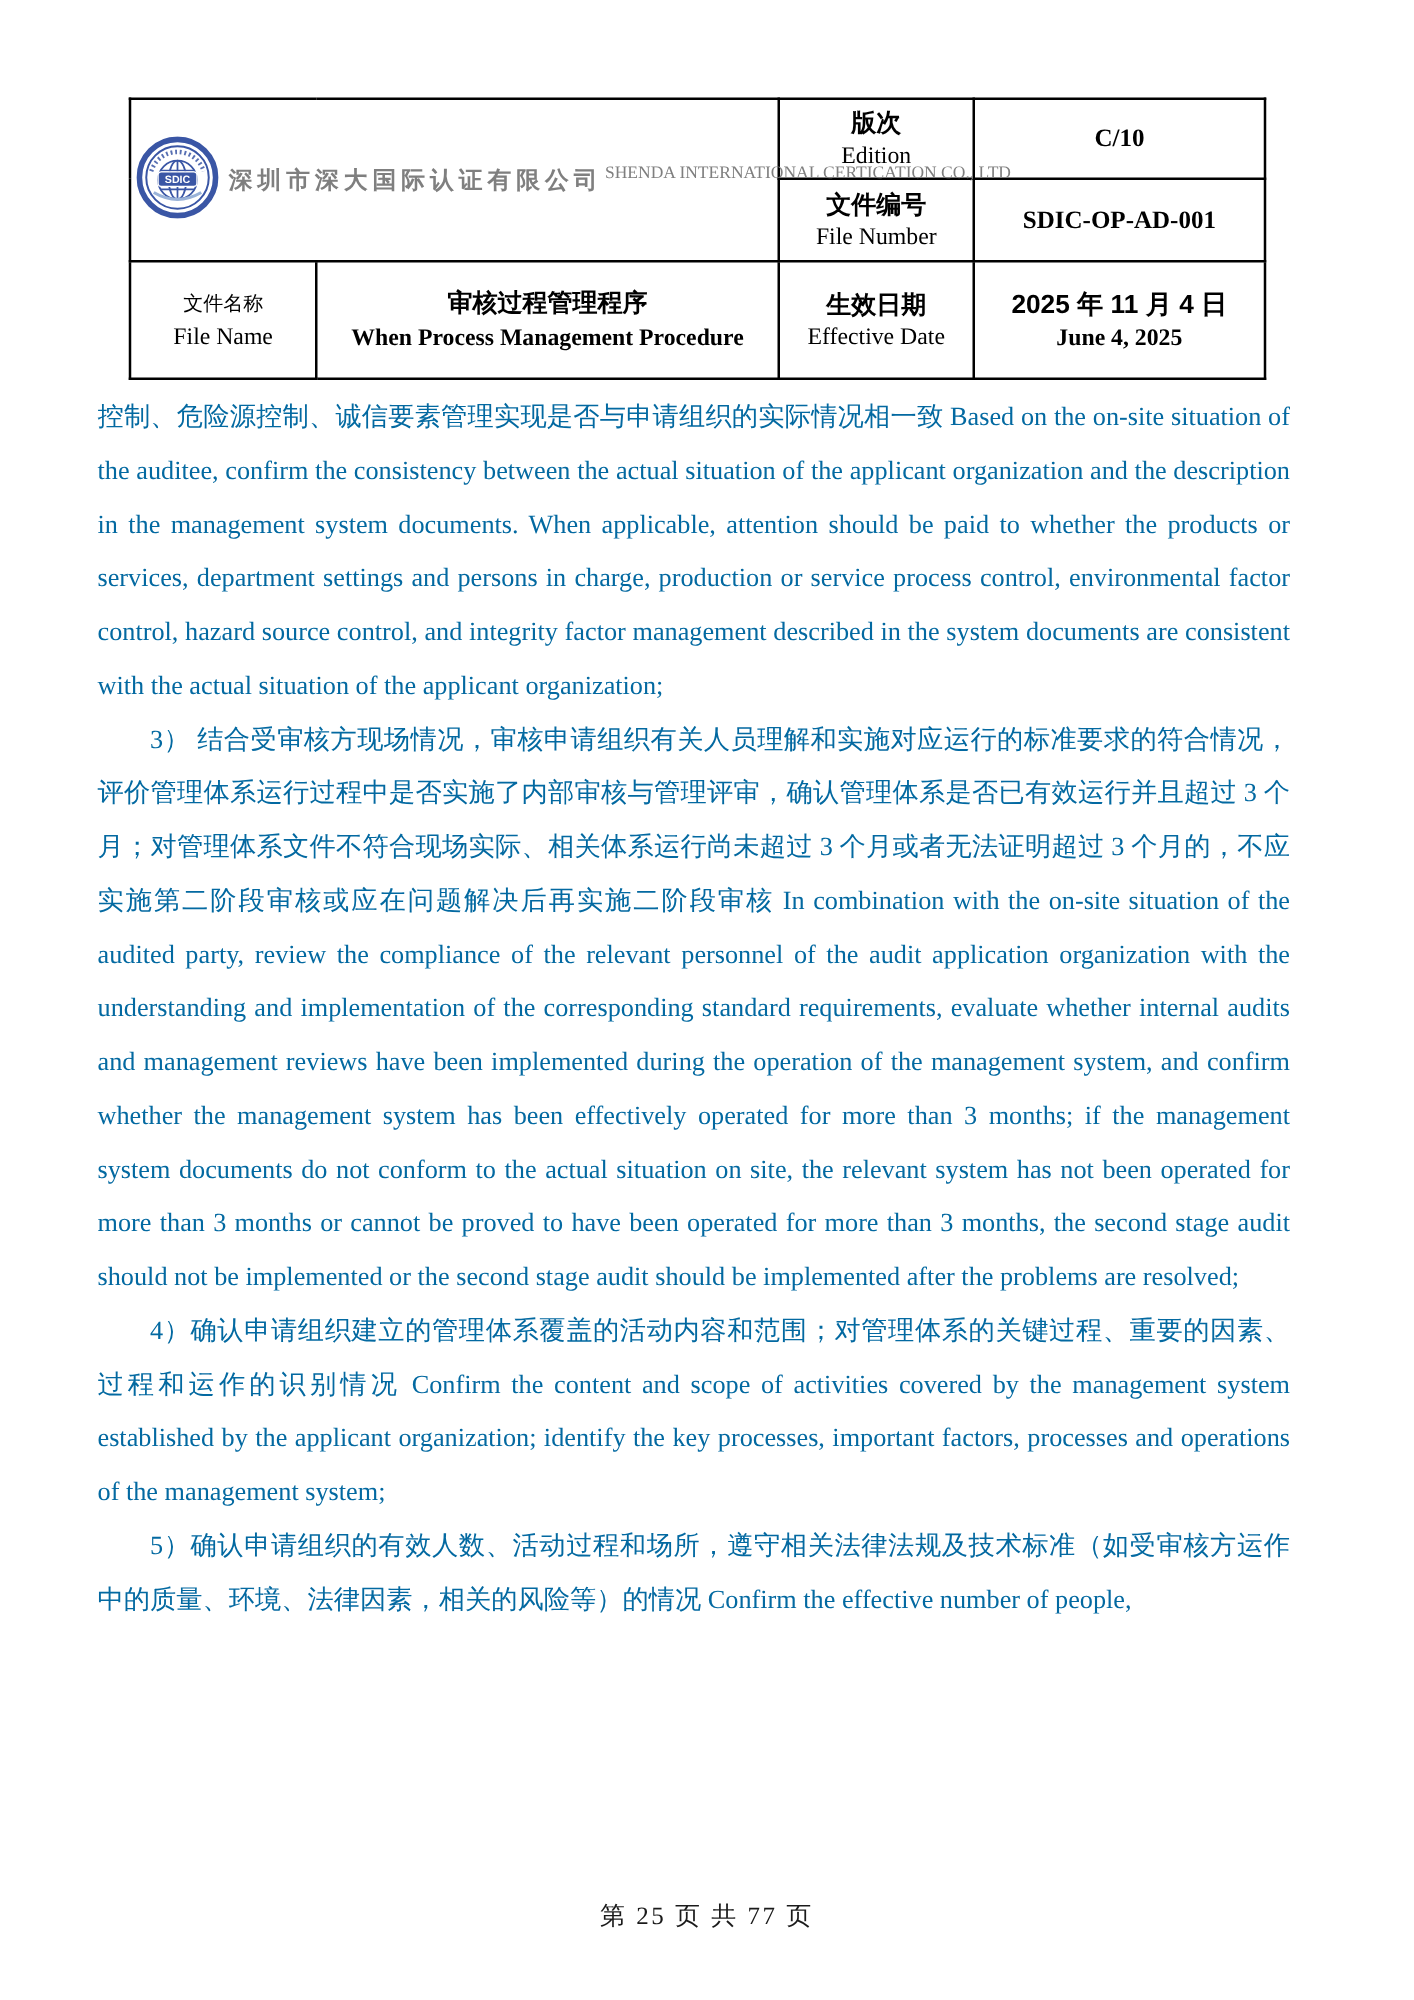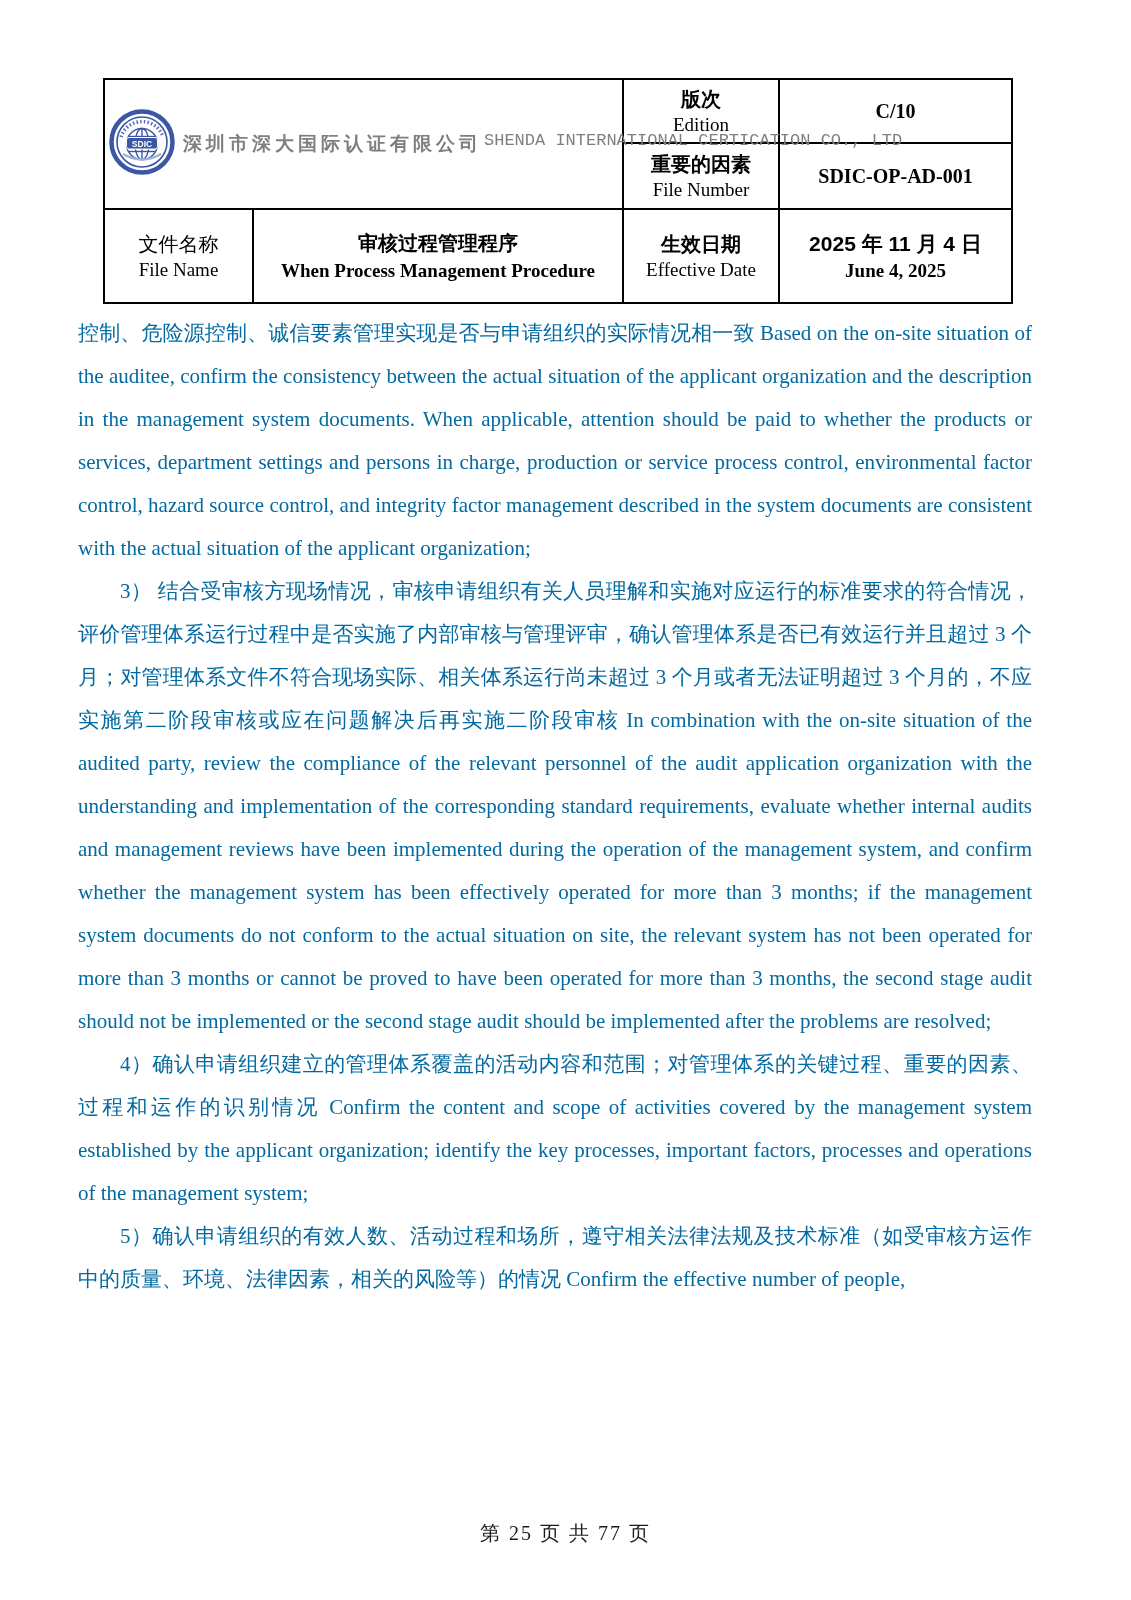--- a/index.html
+++ b/index.html
@@ -40,22 +40,22 @@
   .company-lines { display: flex; flex-direction: row; gap: 2px; }
   .company-cn {
     font-family: "Liberation Serif", serif;
     font-size: 19px;
     color: #7f7f7f;
     letter-spacing: 4px;
     font-weight: bold;
     white-space: nowrap;
   }
   .company-en {
-    font-family: Liberation Mono, monospace;
-    font-size: 17px;
+    font-family: Liberation Serif, serif;
+    font-size: 14px;
     color: #7f7f7f;
     white-space: nowrap;
   }
 
   .hdr-label-cn {
     display: block;
     font-family: "Liberation Sans", sans-serif;
     font-weight: bold;
     font-size: 20px;
     line-height: 26px;
@@ -63,21 +63,21 @@
   .hdr-label-en {
     display: block;
     font-family: "Liberation Serif", serif;
     font-weight: normal;
     font-size: 19px;
     line-height: 25px;
   }
   .hdr-label-cn.regular {
     font-family: Liberation Sans, sans-serif;
     font-weight: normal;
-    font-size: 20px;
+    font-size: 16px;
   }
   .hdr-value {
     font-family: "Liberation Serif", serif;
     font-weight: bold;
     font-size: 20px;
   }
   .hdr-value-cn {
     display: block;
     font-family: "Liberation Sans", sans-serif;
     font-weight: bold;
@@ -179,21 +179,21 @@
       <td>
         <span class="hdr-label-cn">版次</span>
         <span class="hdr-label-en">Edition</span>
       </td>
       <td>
         <span class="hdr-value">C/10</span>
       </td>
     </tr>
     <tr class="r2">
       <td>
-        <span class="hdr-label-cn">重要的因素</span>
+        <span class="hdr-label-cn">文件编号</span>
         <span class="hdr-label-en">File Number</span>
       </td>
       <td>
         <span class="hdr-value">SDIC-OP-AD-001</span>
       </td>
     </tr>
     <tr class="r3">
       <td>
         <span class="hdr-label-cn regular">文件名称</span>
         <span class="hdr-label-en">File Name</span>

